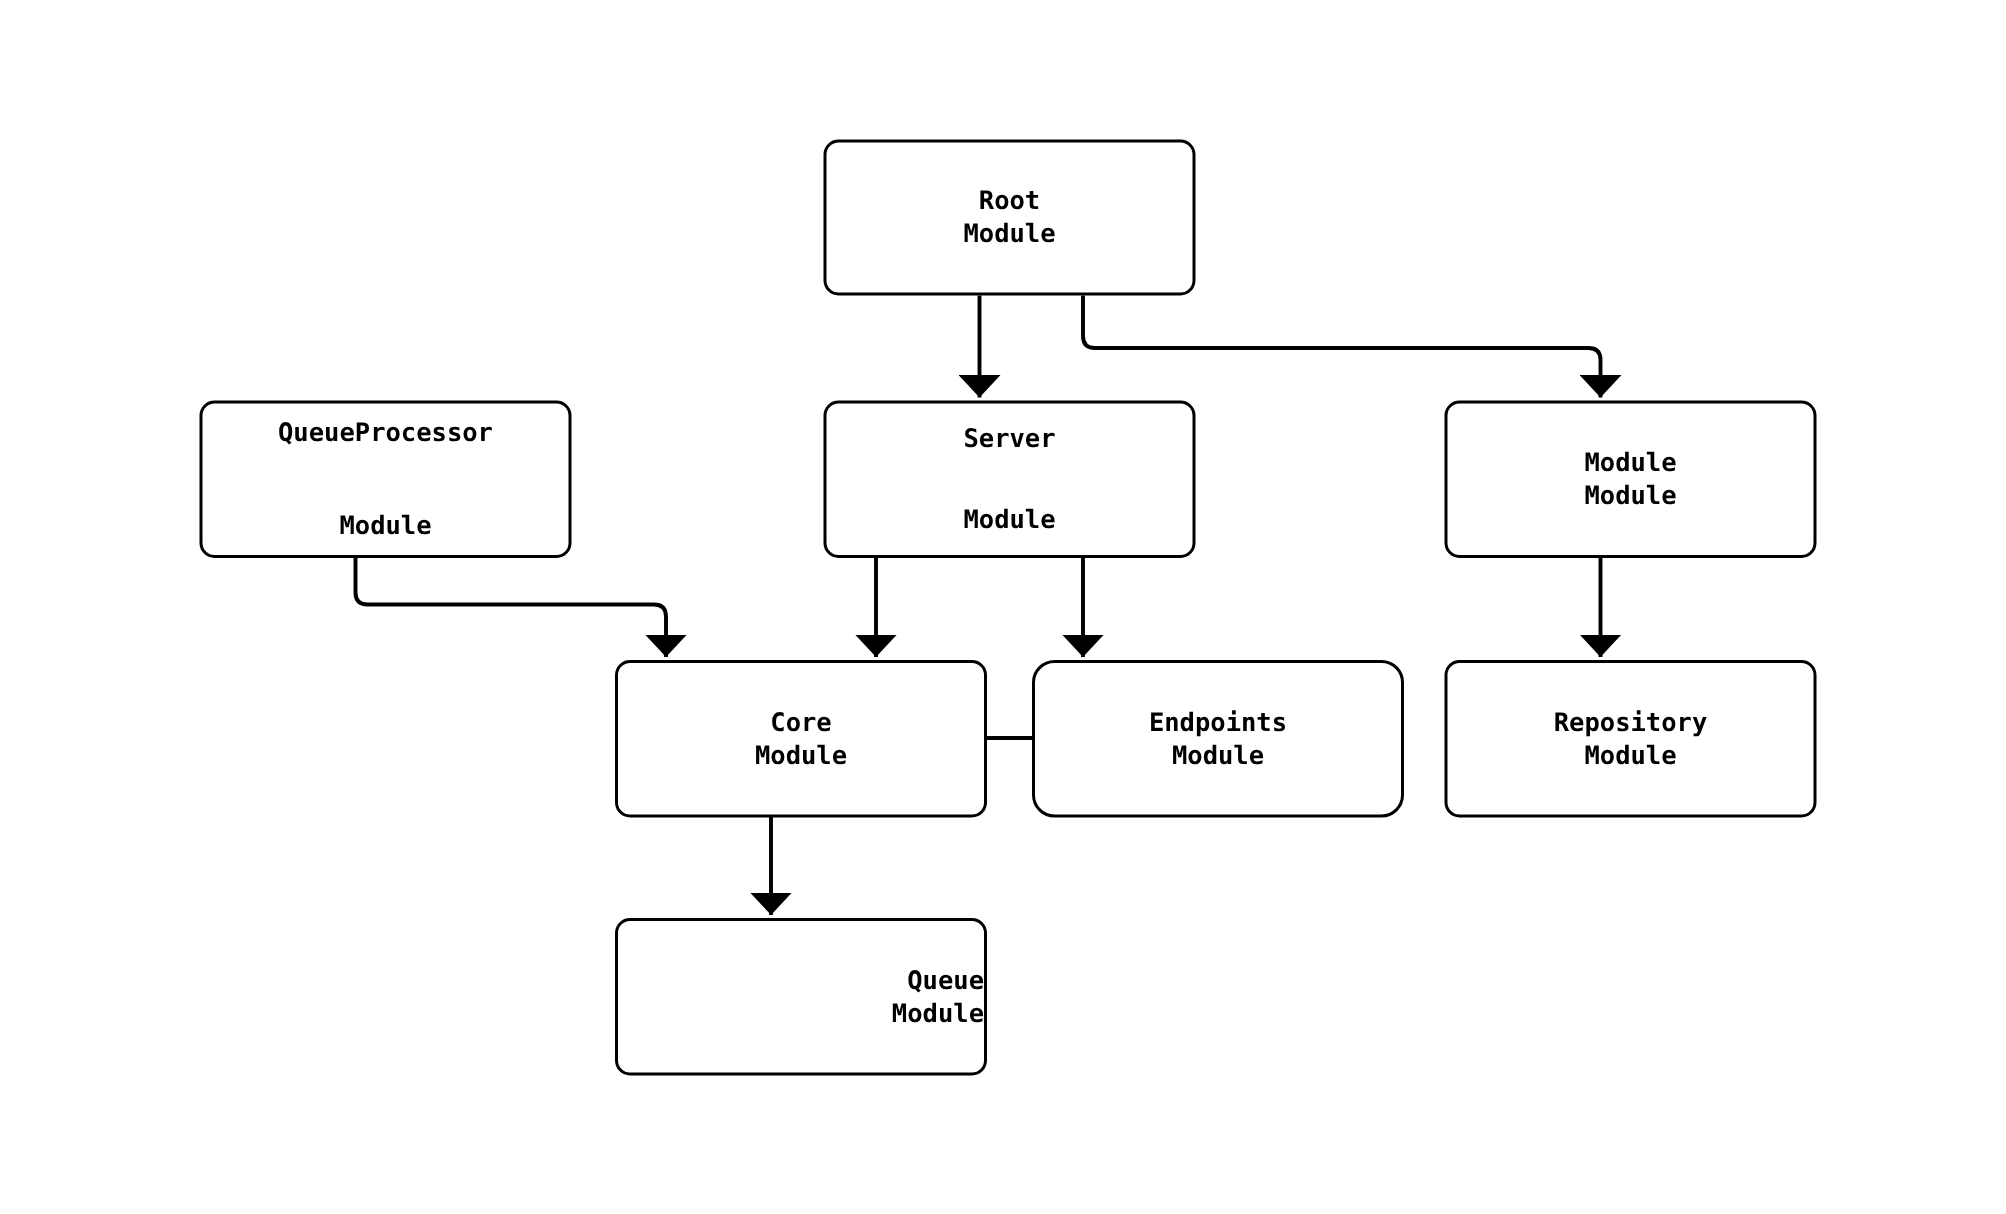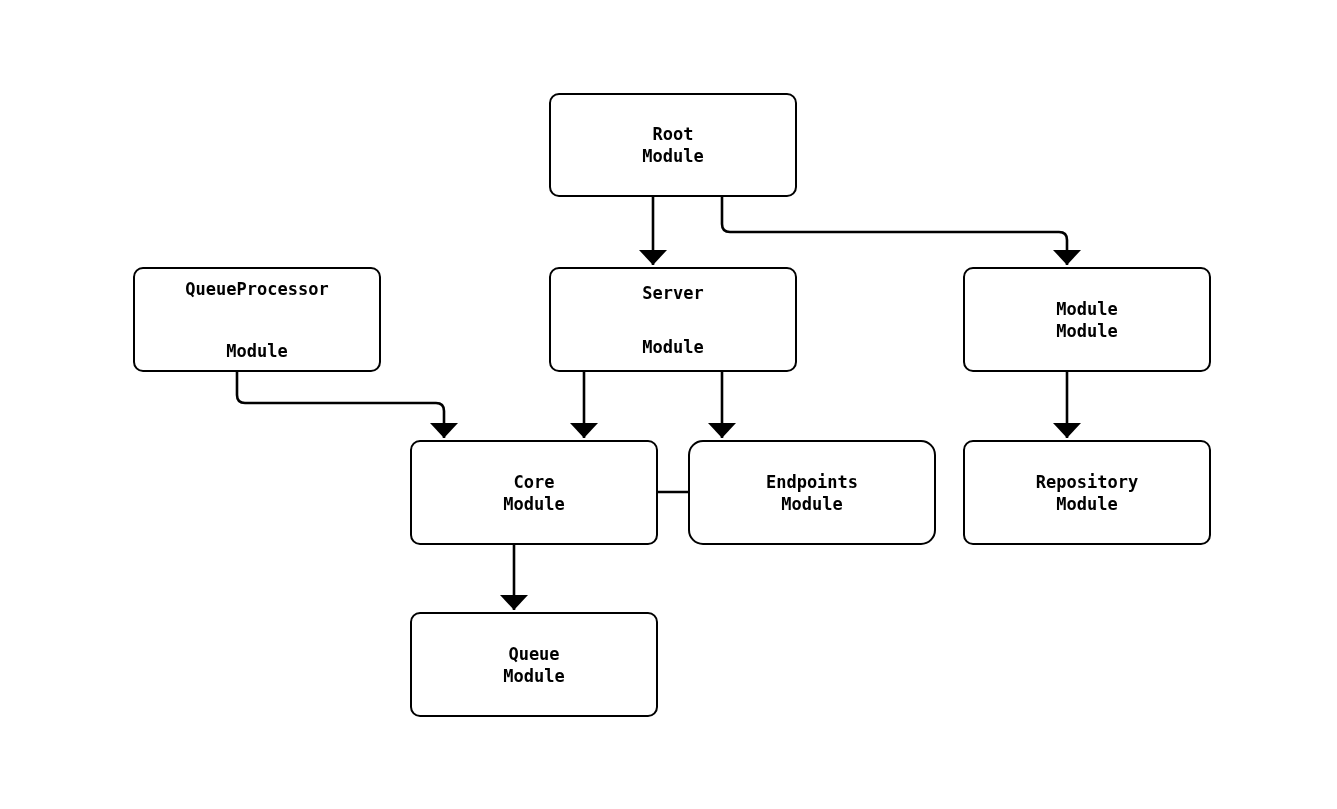--- a/index.html
+++ b/index.html
@@ -46,21 +46,21 @@
     font-weight: bold;
     color: #000000;
   }
   #n-root          { left: 549px; top:  93px; height: 104px; }
   #n-queueprocessor{ left: 133px; top: 267px; gap: 40px; }
   #n-server        { left: 549px; top: 267px; gap: 32px; }
   #n-global        { left: 963px; top: 267px; }
   #n-core          { left: 410px; top: 440px; }
   #n-endpoints     { left: 688px; top: 440px; border-radius: 15px; }
   #n-repository    { left: 963px; top: 440px; }
-  #n-queue         { left: 410px; top: 612px; }
+  #n-queue         { left: 410px; top: 612px; align-items: flex-end; }
 </style>
 </head>
 <body>
 
 <div class="canvas">
 
   <svg class="edges-svg" viewBox="0 0 1337 809" xmlns="http://www.w3.org/2000/svg">
     <defs>
       <marker id="arrowhead" markerUnits="userSpaceOnUse" markerWidth="16" markerHeight="28" refX="15" refY="14" orient="auto">
         <path d="M0,0 L15,14 L0,28 Z" fill="#000000"></path>

